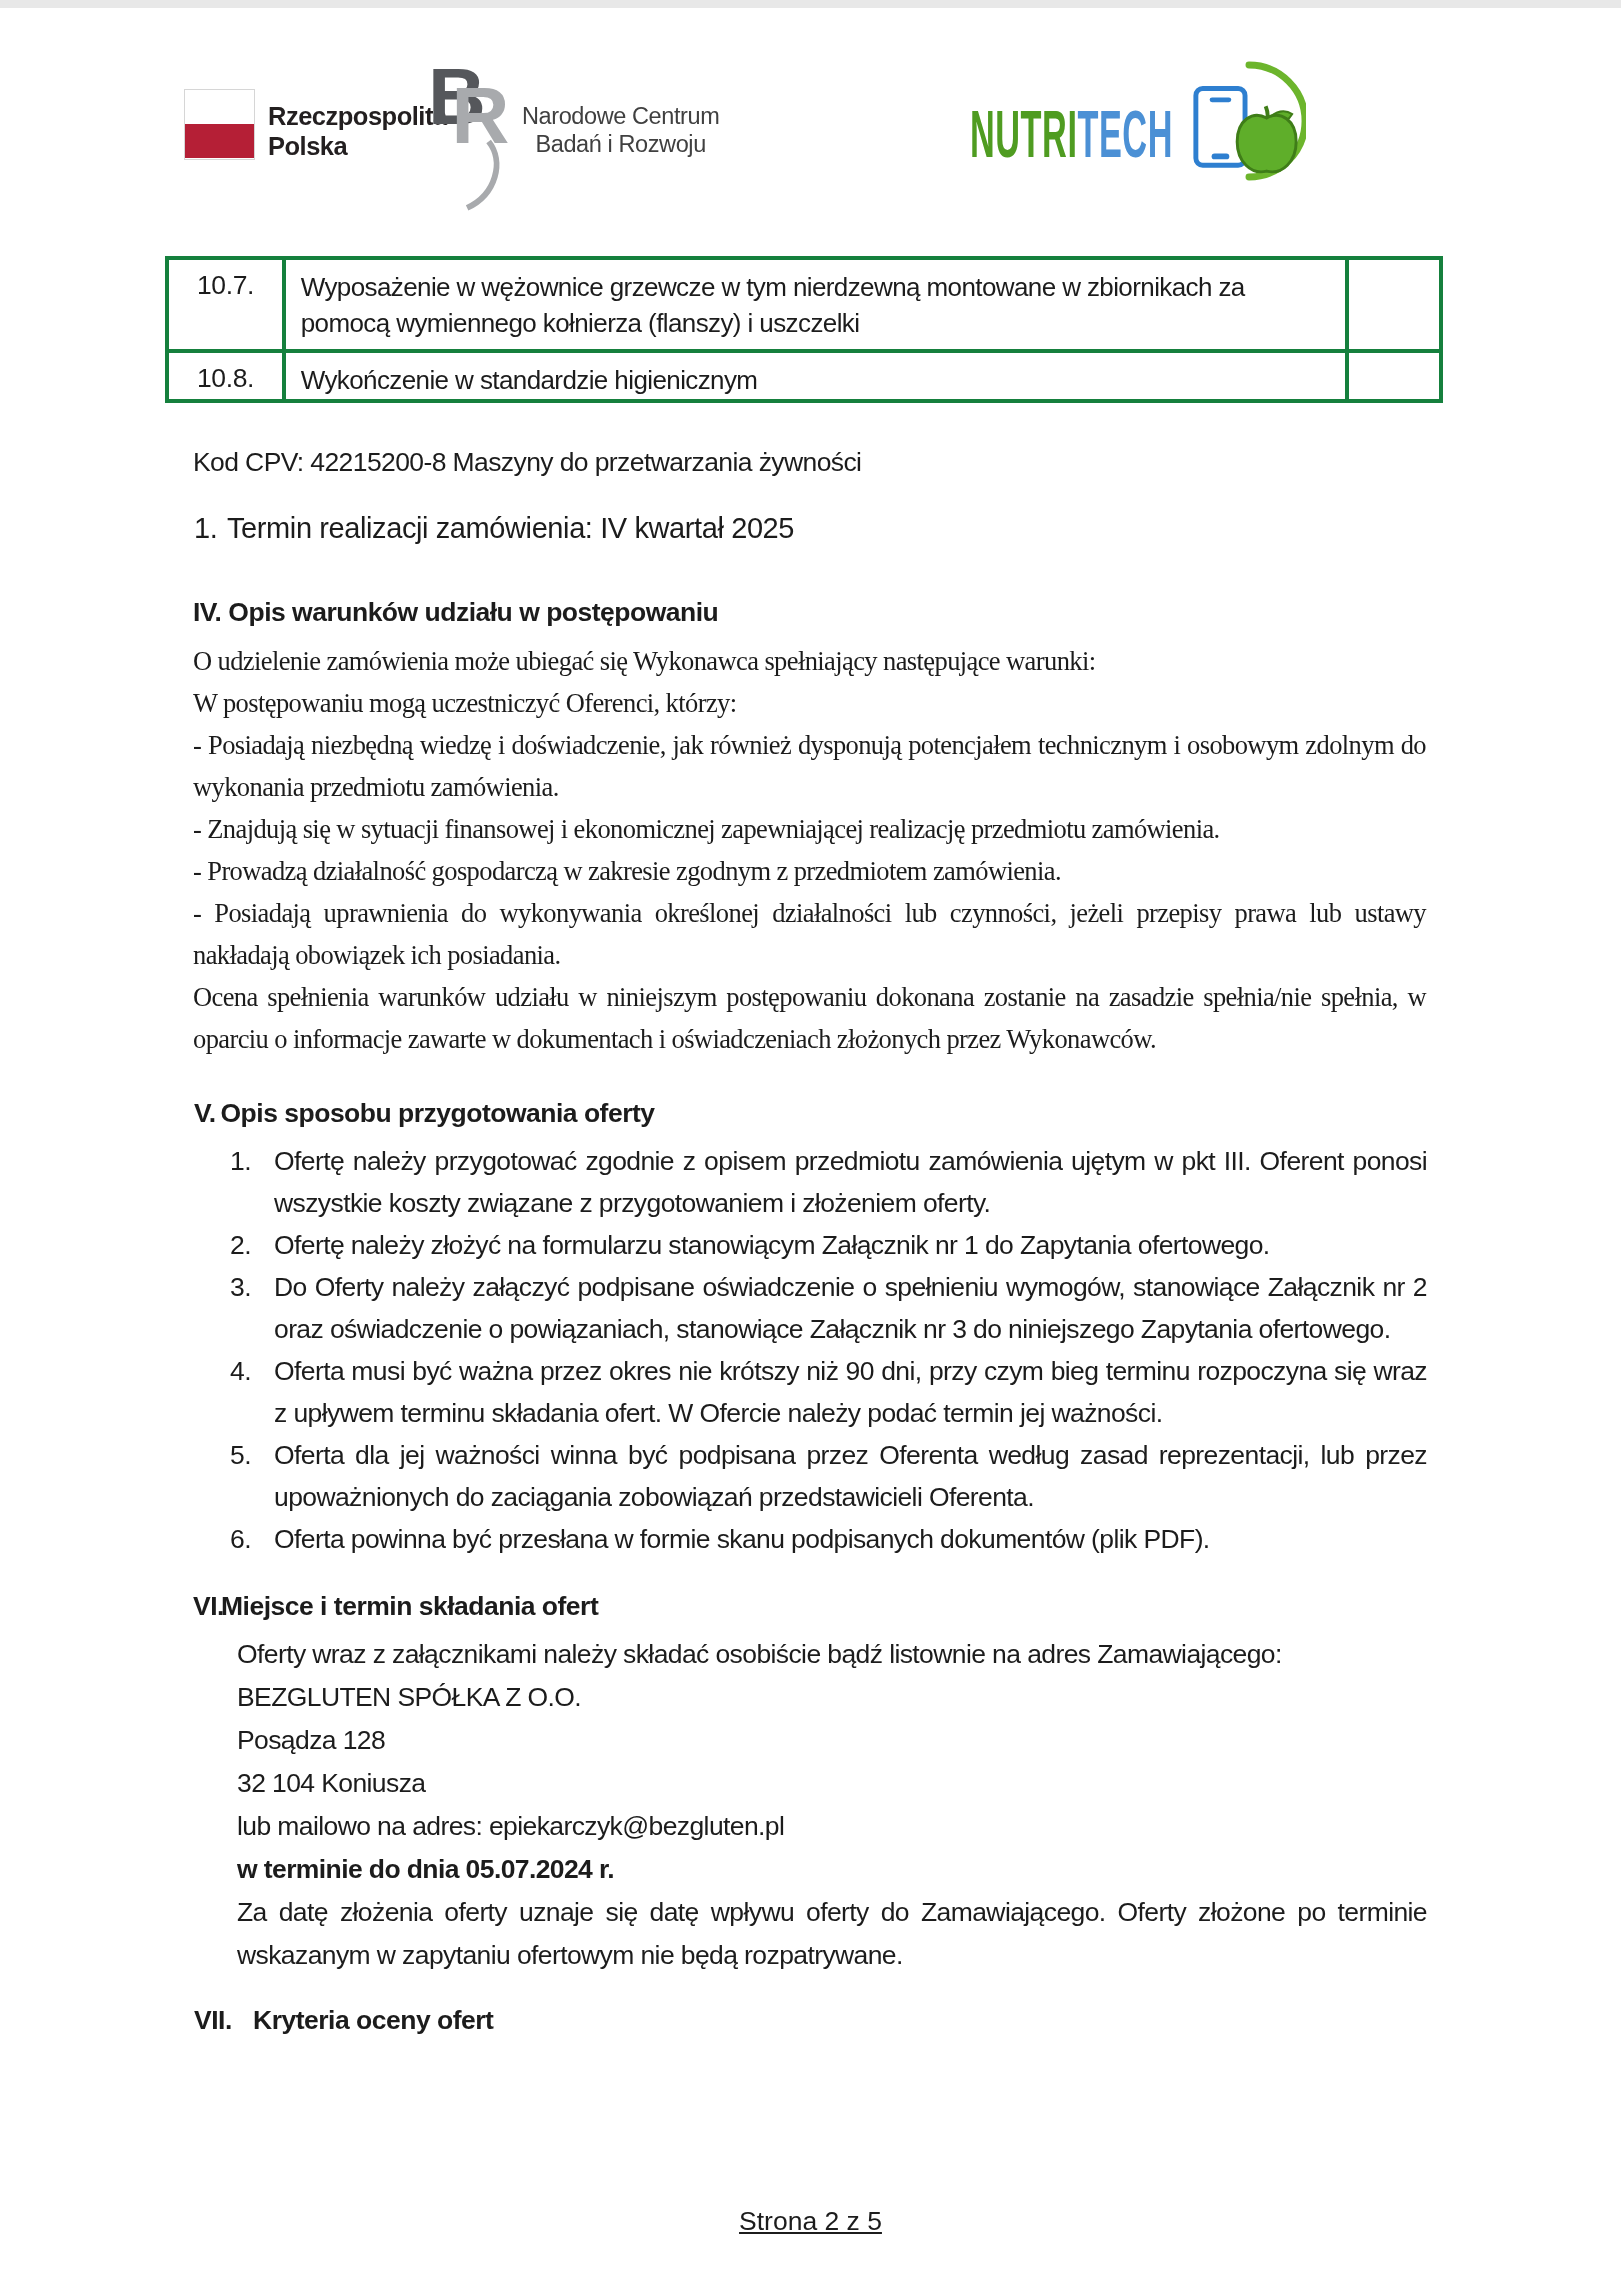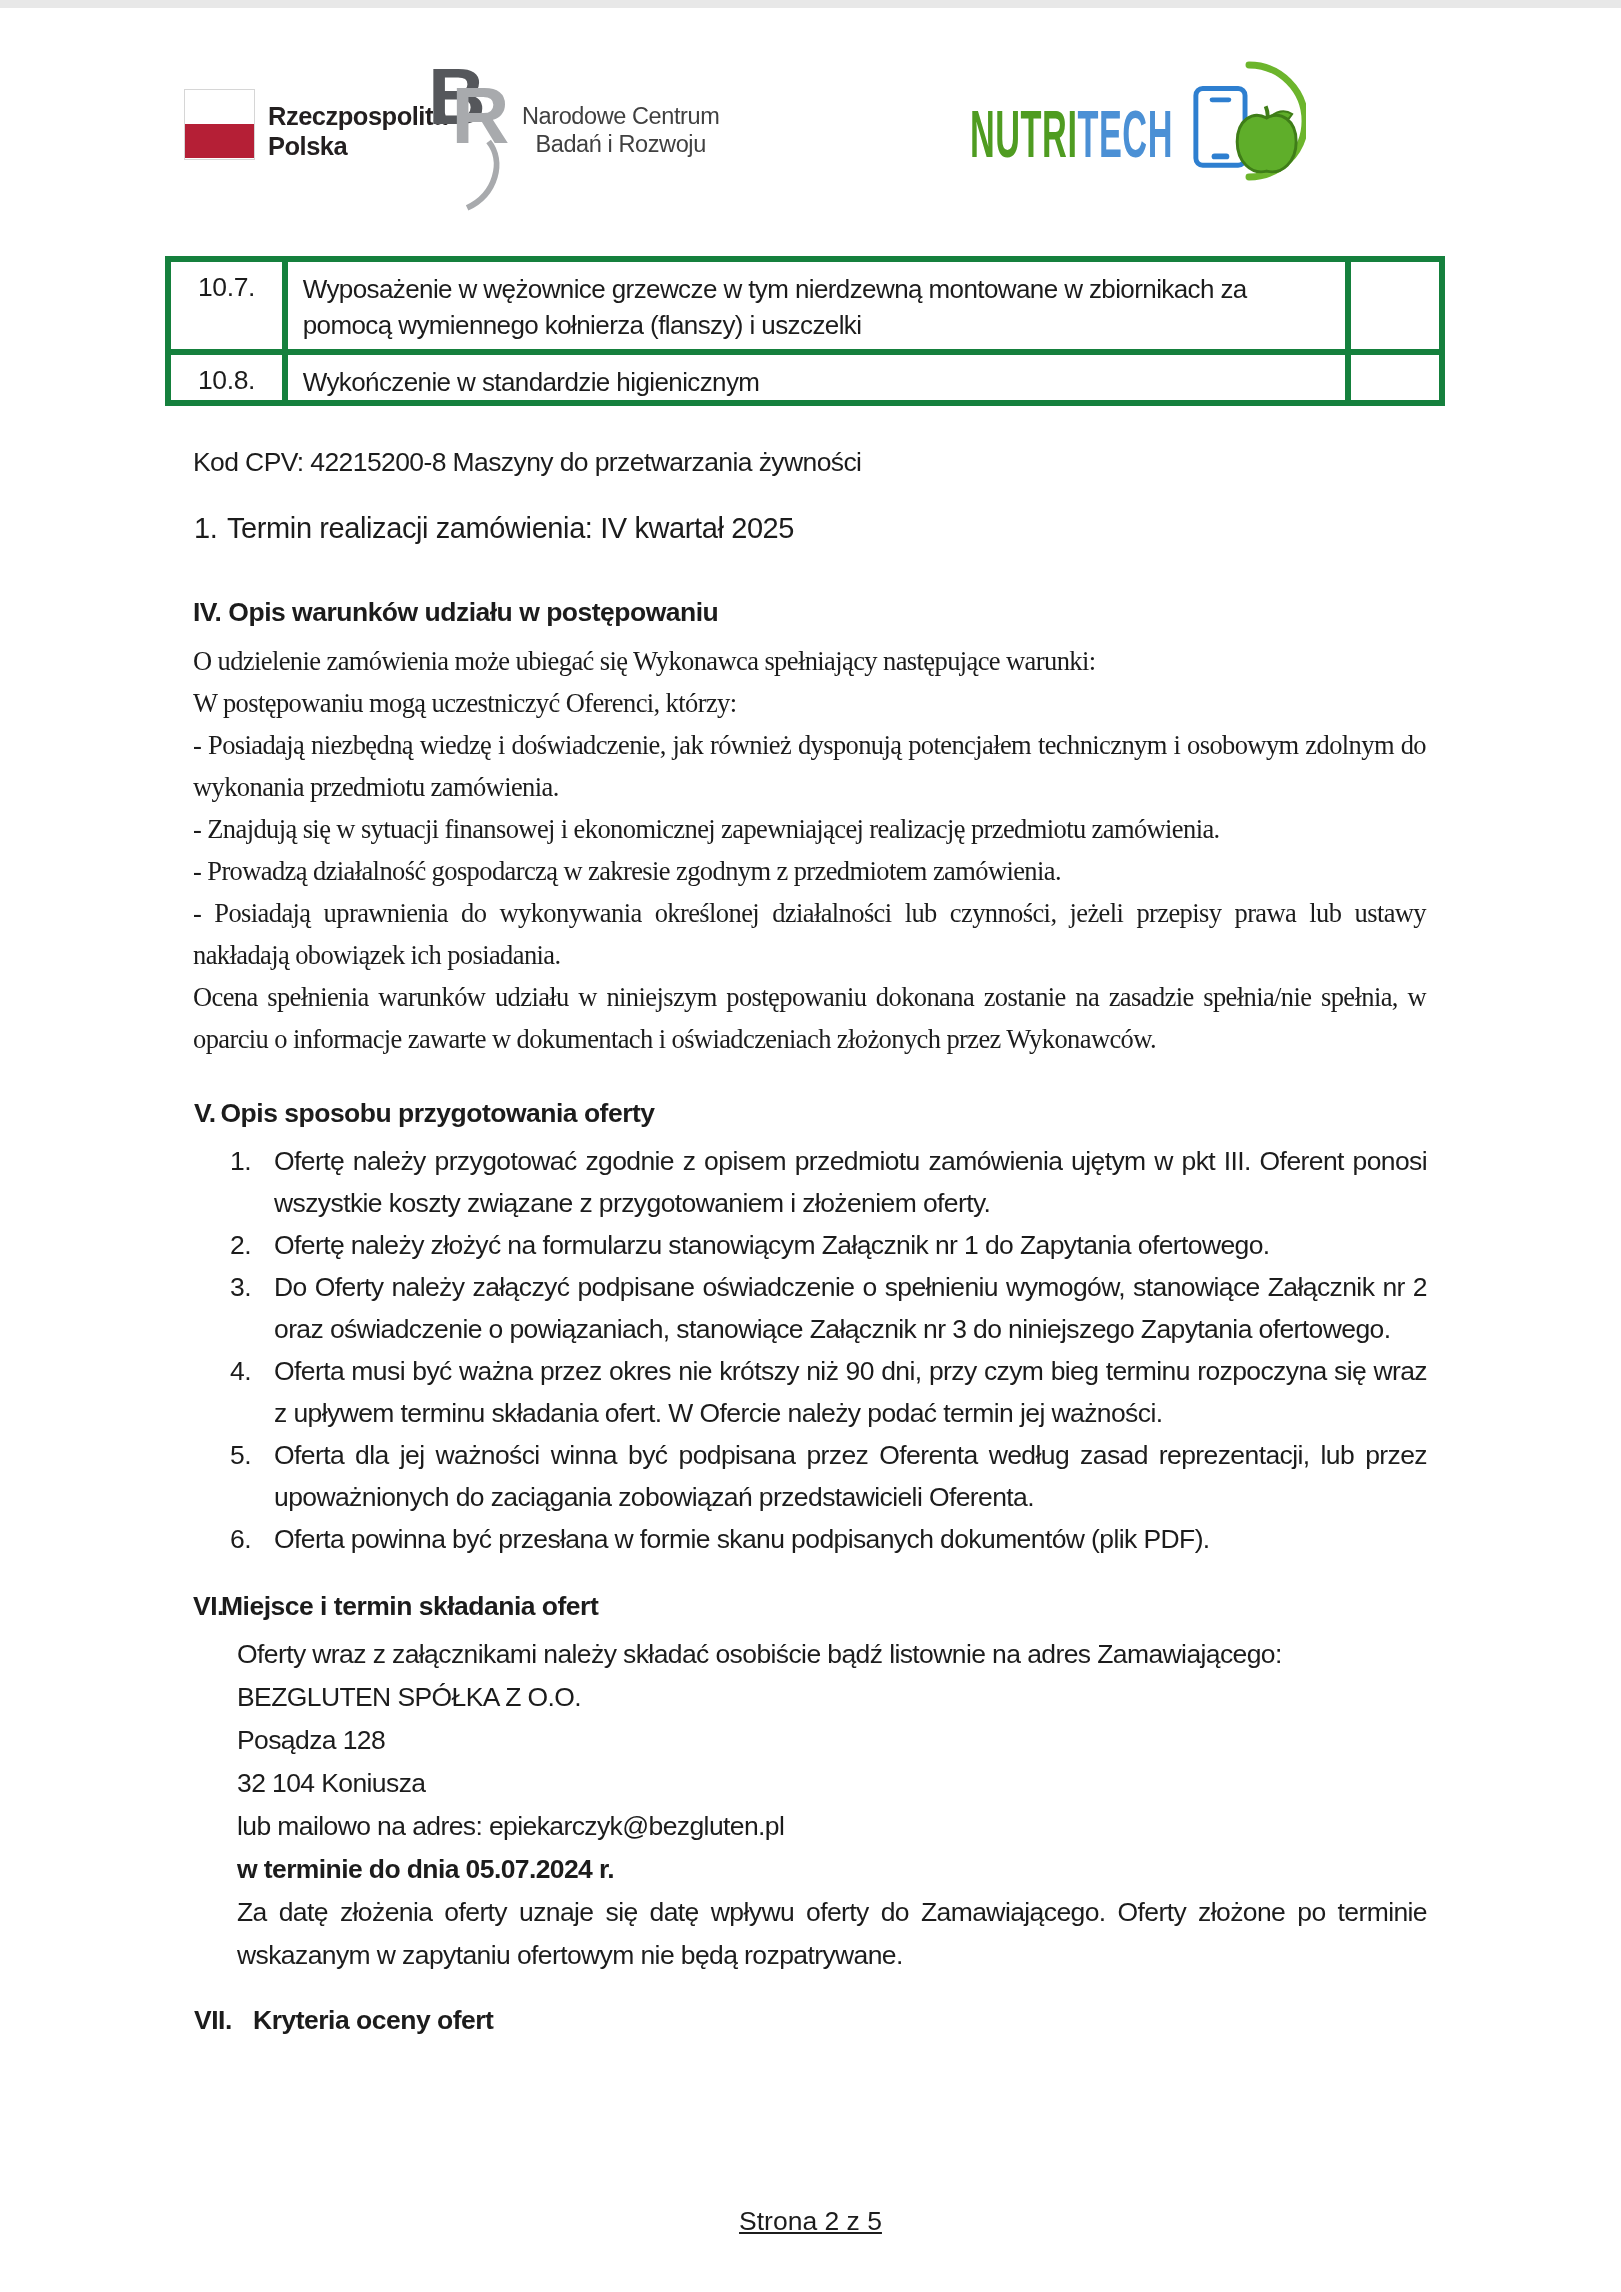--- a/index.html
+++ b/index.html
@@ -18,21 +18,21 @@
   .flag-red{height:34px;background:#b51f36;}
   .gov-name{position:absolute;left:268px;top:93px;font-size:25.5px;font-weight:bold;line-height:30px;letter-spacing:-0.5px;color:#231f20;}
   .br-logo{position:absolute;left:428px;top:51px;}
   .ncbr-text{position:absolute;left:522px;top:94px;font-size:23.5px;line-height:28px;color:#404040;letter-spacing:-0.4px;text-align:center;}
   .nutritech{position:absolute;left:970px;top:97px;transform:scaleX(0.52);transform-origin:left top;white-space:nowrap;font-weight:bold;font-size:66px;line-height:59px;letter-spacing:1px;}
   .nutri-green{color:#4f9c21;}
   .tech-blue{color:#4b90d5;}
   .nutri-icon{position:absolute;left:1188px;top:51px;}
   
   .spec-table{position:absolute;left:165px;top:248px;width:1274px;border-collapse:collapse;table-layout:fixed;}
-  .spec-table td{border:6px solid #15803d;vertical-align:top;box-sizing:border-box;}
+  .spec-table td{border:4px solid #15803d;vertical-align:top;box-sizing:border-box;}
   .col-num{width:117px;}
   .col-desc{width:1063px;}
   .col-val{width:94px;}
   .td-num{text-align:center;padding-top:9.8px;font-size:26.5px;letter-spacing:-0.4px;}
   .td-desc{padding:8.8px 15.7px 0 14.7px;font-size:26px;line-height:36px;letter-spacing:-0.6px;}
   .row-tall{height:93px;}
   .row-short{height:50px;}
   
   .bodytext{font-size:26.5px;letter-spacing:-0.6px;}
   .cpv{position:absolute;left:193px;top:439px;}

